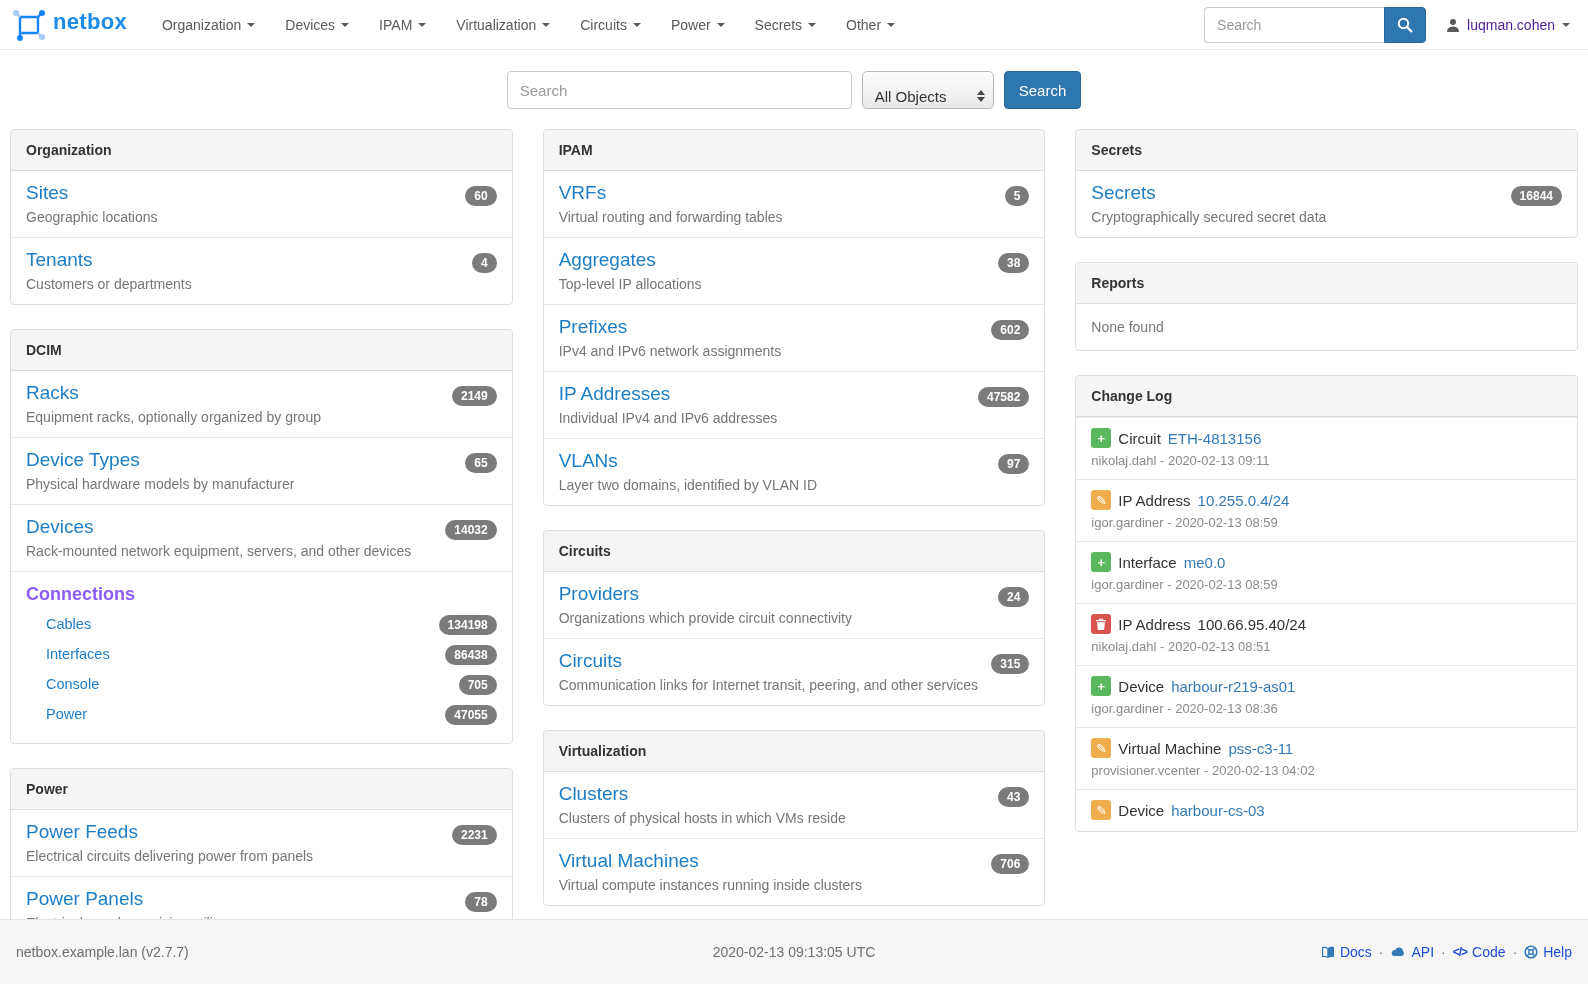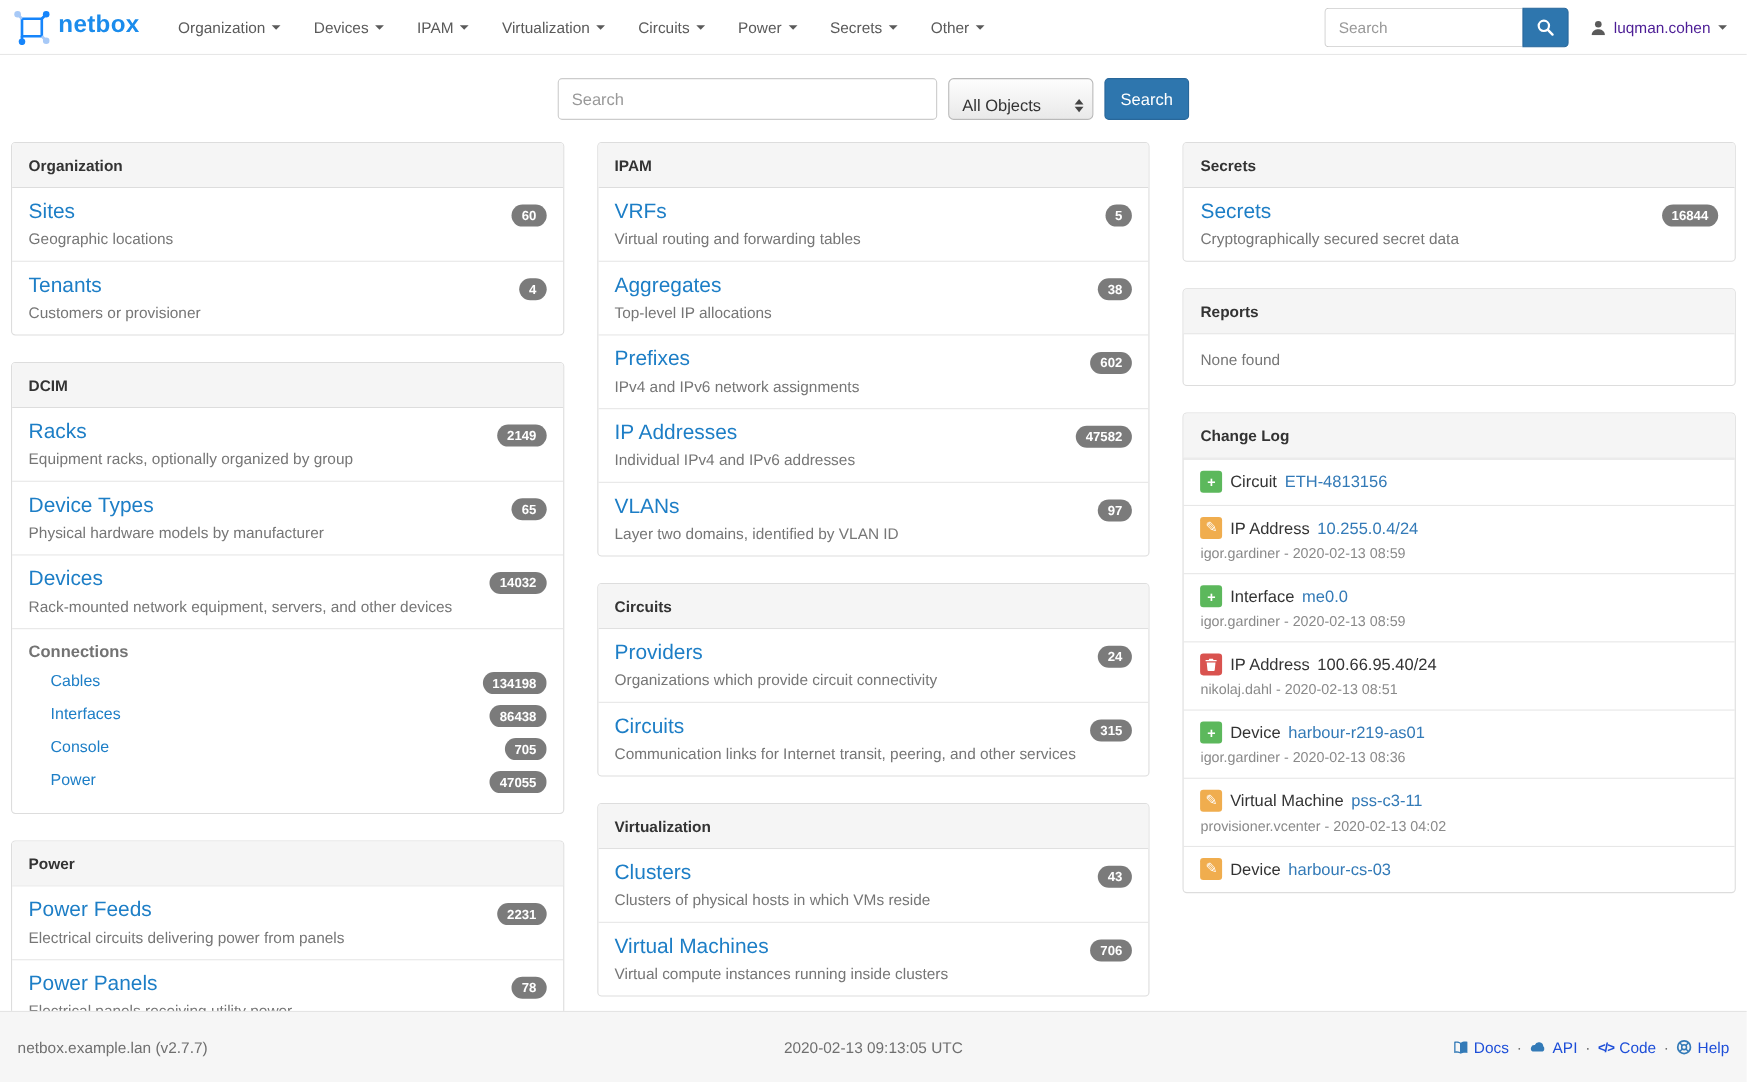--- a/index.html
+++ b/index.html
@@ -37,21 +37,21 @@
 
   .panel{border:1px solid #ddd;border-radius:4px;background:#fff}
   .panel-heading{background:#f5f5f5;border-bottom:1px solid #ddd;padding:12px 15px;font-weight:bold;font-size:14px;color:#333;border-radius:3px 3px 0 0}
   .panel-list{list-style:none}
   .panel-item{padding:11px 15px 12px;border-top:1px solid #e7e7e7;overflow:hidden}
   .panel-item:first-child{border-top:none}
   .item-title{font-size:19px;color:#1d7ec6}
   .item-desc{font-size:14px;color:#767676;margin-top:5px}
   .badge{float:right;background:#7b7b7b;color:#fff;font-size:12px;font-weight:bold;padding:3px 9px;border-radius:10px;margin-top:4px}
 
-  .subsection-title{font-size:15px;font-weight:bold;color:#737373;margin:1px 0 6px}
+  .subsection-title{font-size:18px;font-weight:bold;color:#8b5cf6;margin:1px 0 6px}
   .sub-item{padding:5px 0 6px 20px;font-size:14.5px;overflow:hidden}
   .sub-item a{color:#1d7ec6}
   .sub-item .badge{margin-top:-1px}
 
   .panel-empty{padding:15px;font-size:14px;color:#767676}
 
   
   .log-entry{padding:10px 15px 11px;border-top:1px solid #e7e7e7}
   .log-entry:first-child{border-top:none}
   .log-title{font-size:15px;color:#333;display:flex;align-items:center;gap:7px}
@@ -161,21 +161,21 @@
   </div>
   <button class="btn-primary">Search</button>
 </div>
 
 <div class="container">
   <div class="col">
       <section class="panel">
         <header class="panel-heading">Organization</header>
         <ul class="panel-list">
           <li class="panel-item"><span class="badge">60</span><a class="item-title">Sites</a><div class="item-desc">Geographic locations</div></li>
-          <li class="panel-item"><span class="badge">4</span><a class="item-title">Tenants</a><div class="item-desc">Customers or provisioner</div></li>
+          <li class="panel-item"><span class="badge">4</span><a class="item-title">Tenants</a><div class="item-desc">Customers or departments</div></li>
         </ul>
       </section>
       <section class="panel">
         <header class="panel-heading">DCIM</header>
         <ul class="panel-list">
           <li class="panel-item"><span class="badge">2149</span><a class="item-title">Racks</a><div class="item-desc">Equipment racks, optionally organized by group</div></li>
           <li class="panel-item"><span class="badge">65</span><a class="item-title">Device Types</a><div class="item-desc">Physical hardware models by manufacturer</div></li>
           <li class="panel-item"><span class="badge">14032</span><a class="item-title">Devices</a><div class="item-desc">Rack-mounted network equipment, servers, and other devices</div></li>
           <li class="panel-item">
             <div class="subsection-title">Connections</div>
@@ -232,20 +232,21 @@
         <div class="panel-empty">None found</div>
       </section>
       <section class="panel">
         <header class="panel-heading">Change Log</header>
         <div class="log-entry">
           <div class="log-title">
             <span class="log-icon" style="background:#5cb85c">+</span>
             <span>Circuit</span> 
             <a>ETH-4813156</a>
           </div>
+          <div class="log-meta">nikolaj.dahl - 2020-02-13 09:11</div>
         </div>
         <div class="log-entry">
           <div class="log-title">
             <span class="log-icon" style="background:#f0ad4e">✎</span>
             <span>IP Address</span> 
             <a>10.255.0.4/24</a>
           </div>
           <div class="log-meta">igor.gardiner - 2020-02-13 08:59</div>
         </div>
         <div class="log-entry">

